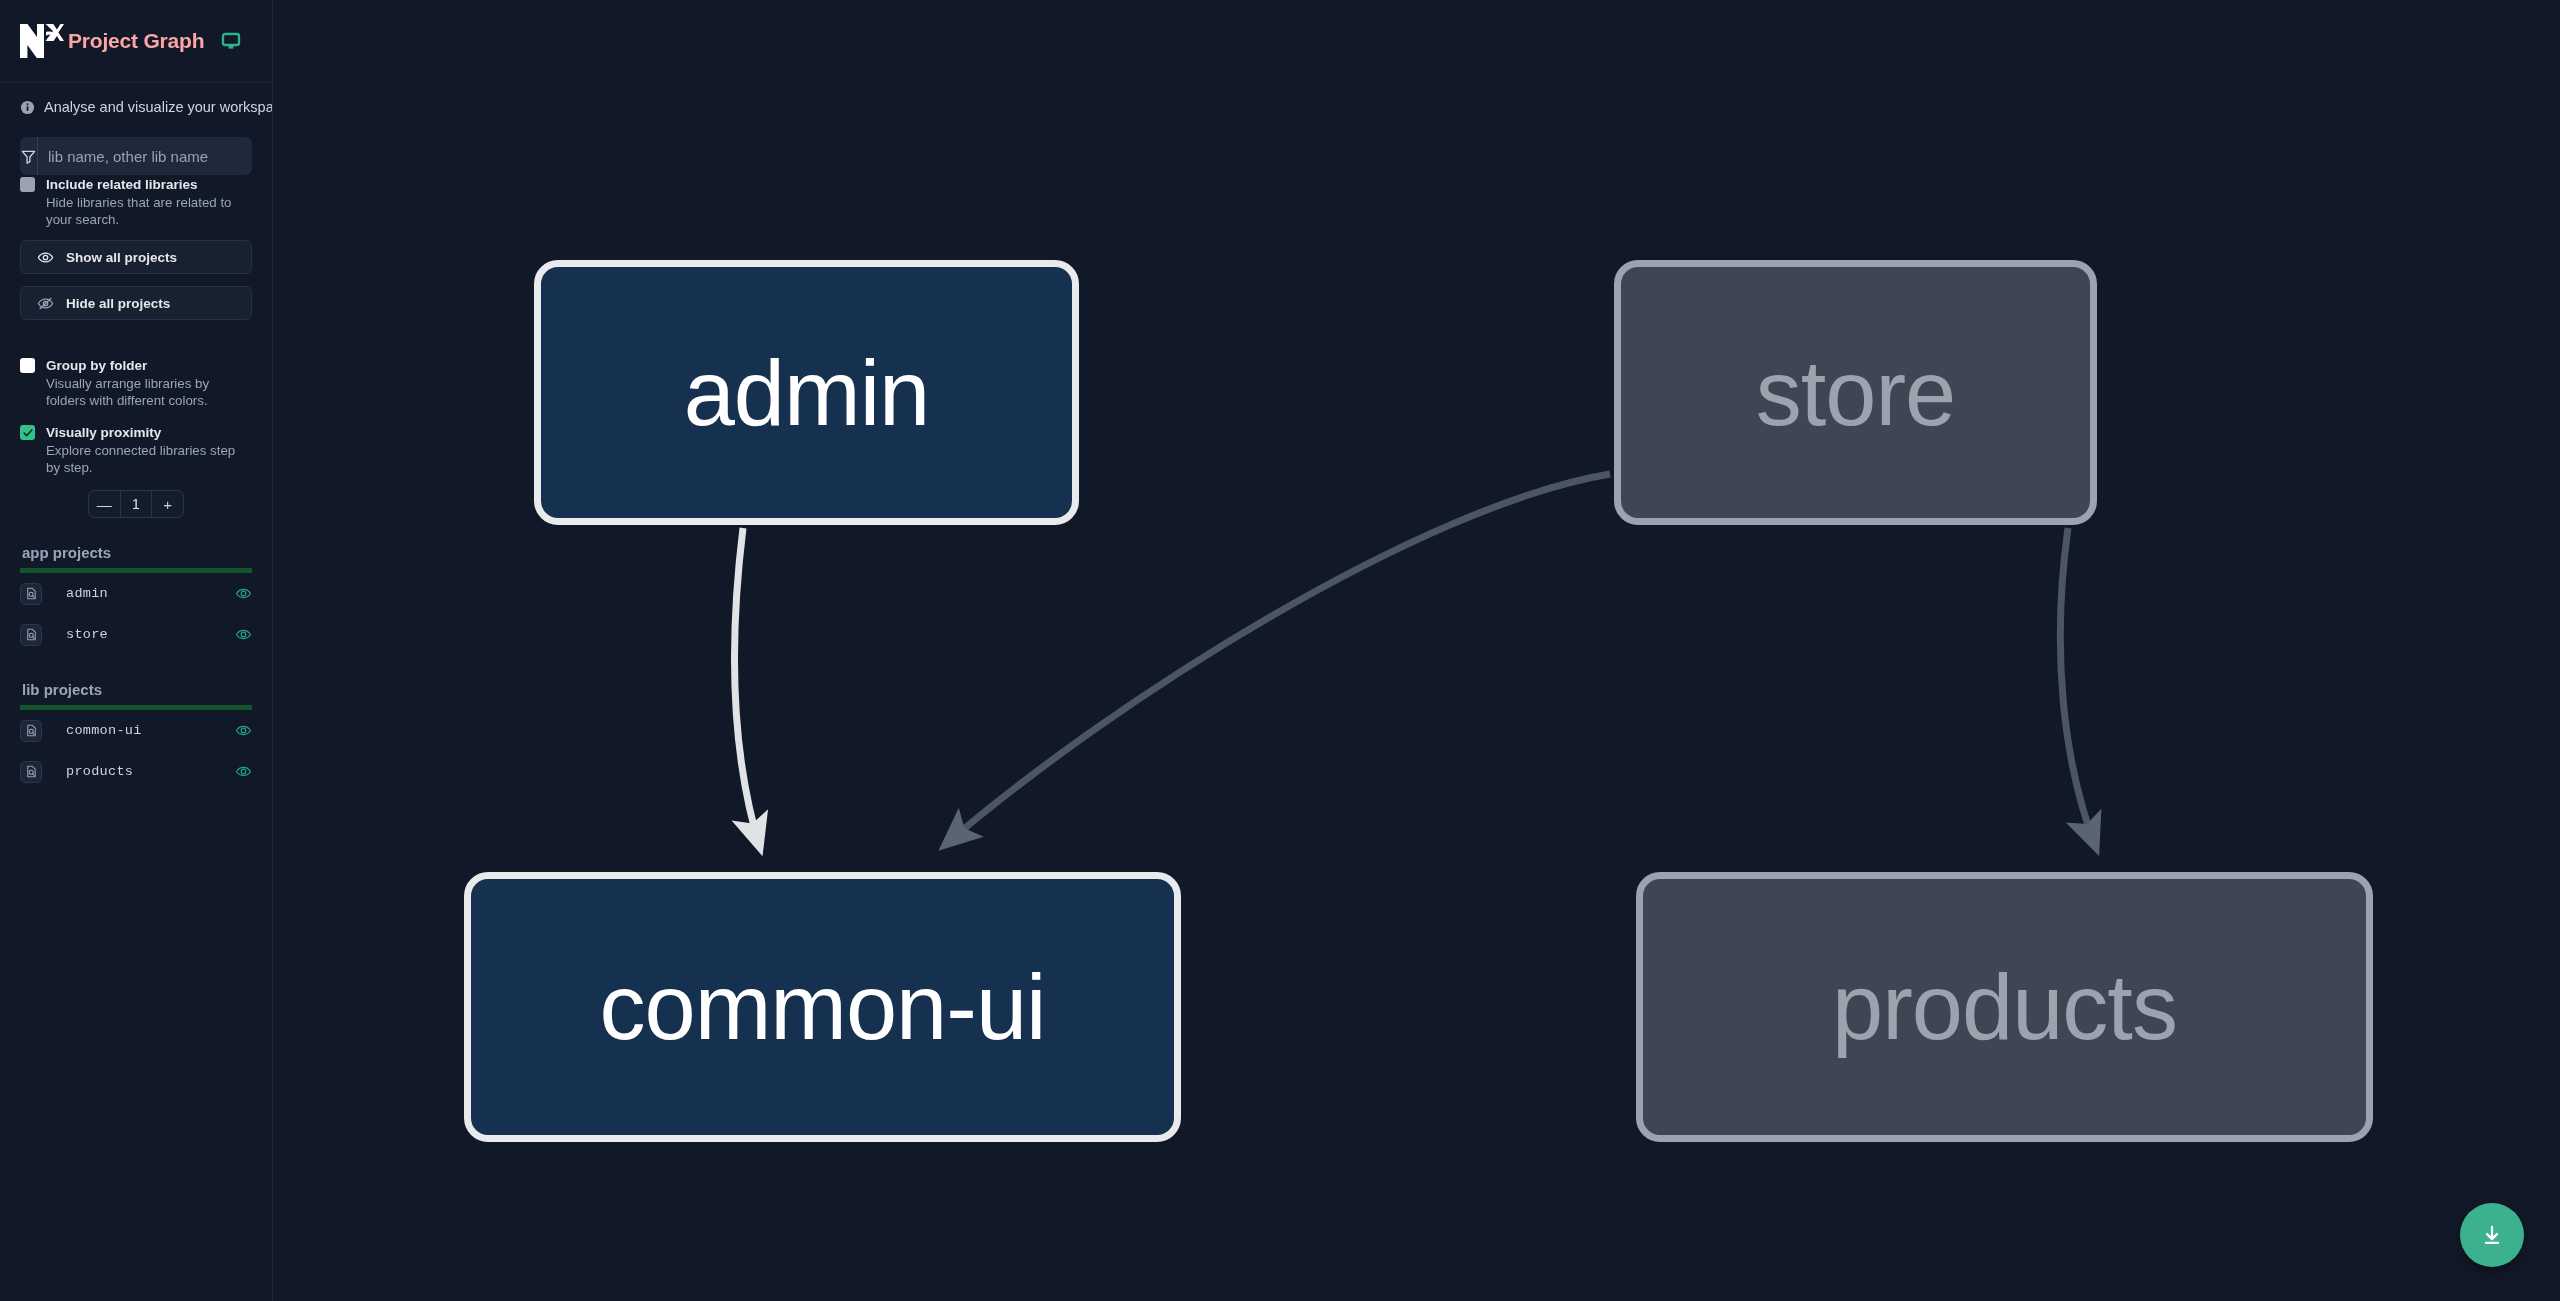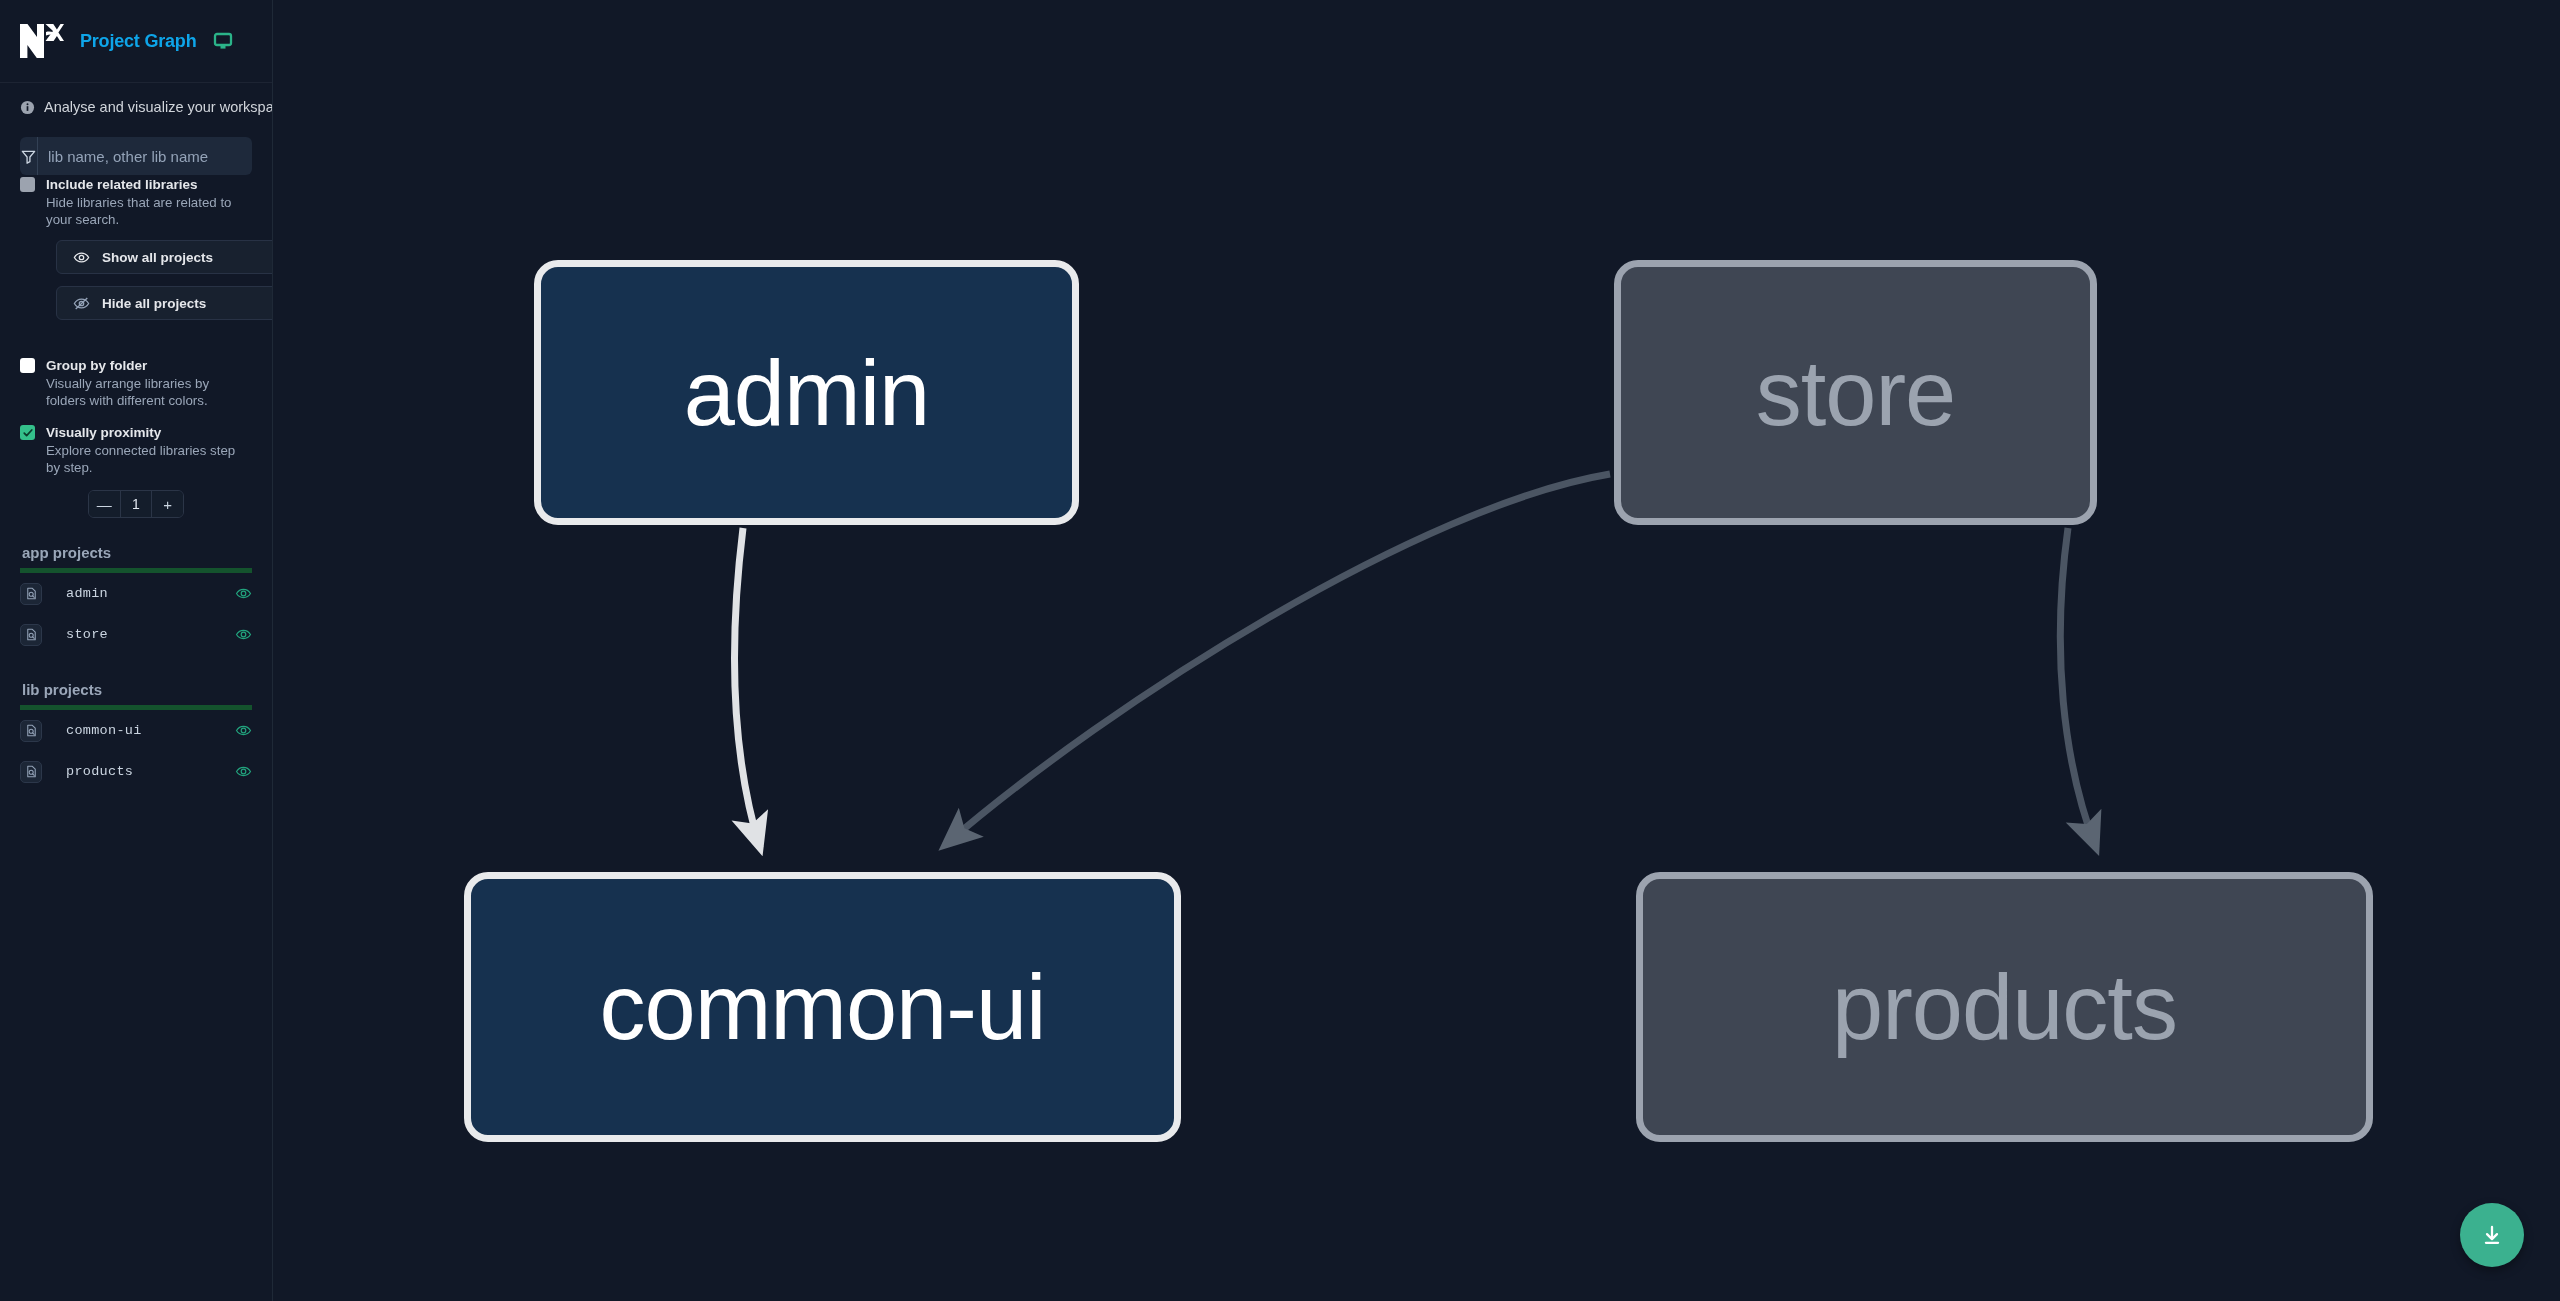--- a/index.html
+++ b/index.html
@@ -27,22 +27,22 @@
   }
 
   .sb-header {
     height: 83px;
     display: flex; align-items: center;
     padding: 0 18px;
     border-bottom: 1px solid #1d2433;
   }
   .nx-logo { width: 46px; height: 42px; flex: 0 0 46px; }
   .sb-title {
-    font-size: 18px; font-weight: bold; color: #0ea5e9;
-    margin-left: 16px; letter-spacing: -0.2px; white-space: nowrap;
+    font-size: 21px; font-weight: bold; color: #fca5a5;
+    margin-left: 4px; letter-spacing: -0.2px; white-space: nowrap;
   }
   .monitor-icon { margin-left: 17px; width: 20px; height: 20px; display: block; }
 
   .sb-info {
     display: flex; align-items: center; gap: 9px;
     padding: 16px 18px 12px 20px;
   }
   .info-icon { width: 15px; height: 15px; flex: 0 0 15px; display: block; }
   .sb-info-text { font-size: 14.5px; color: #d1d5db; white-space: nowrap; }
 
@@ -79,21 +79,20 @@
   .check-label { font-size: 13.5px; font-weight: bold; color: #e5e7eb; line-height: 16px; }
   .check-desc { font-size: 13.3px; color: #9aa6b8; line-height: 16.5px; margin-top: 2px; }
 
   .sb-btn {
     display: flex; align-items: center; gap: 12px;
     height: 34px; margin-top: 12px; padding: 0 16px;
     background: #18212f; border: 1px solid #283245; border-radius: 6px;
     color: #e5e7eb; font-size: 13.5px; font-weight: bold;
     cursor: pointer; width: 100%;
     font-family: "Liberation Sans", sans-serif;
-    margin-left: 36px;
   }
   .sb-btn svg { display: block; flex: 0 0 17px; }
 
   .stepper {
     display: flex; margin: 14px auto 0; width: 96px; height: 28px;
     border-radius: 6px; overflow: hidden; border: 1px solid #2b3purple;
   }
   .stepper { border: 1px solid #2b3547; }
   .step-btn {
     flex: 1; display: flex; align-items: center; justify-content: center;

